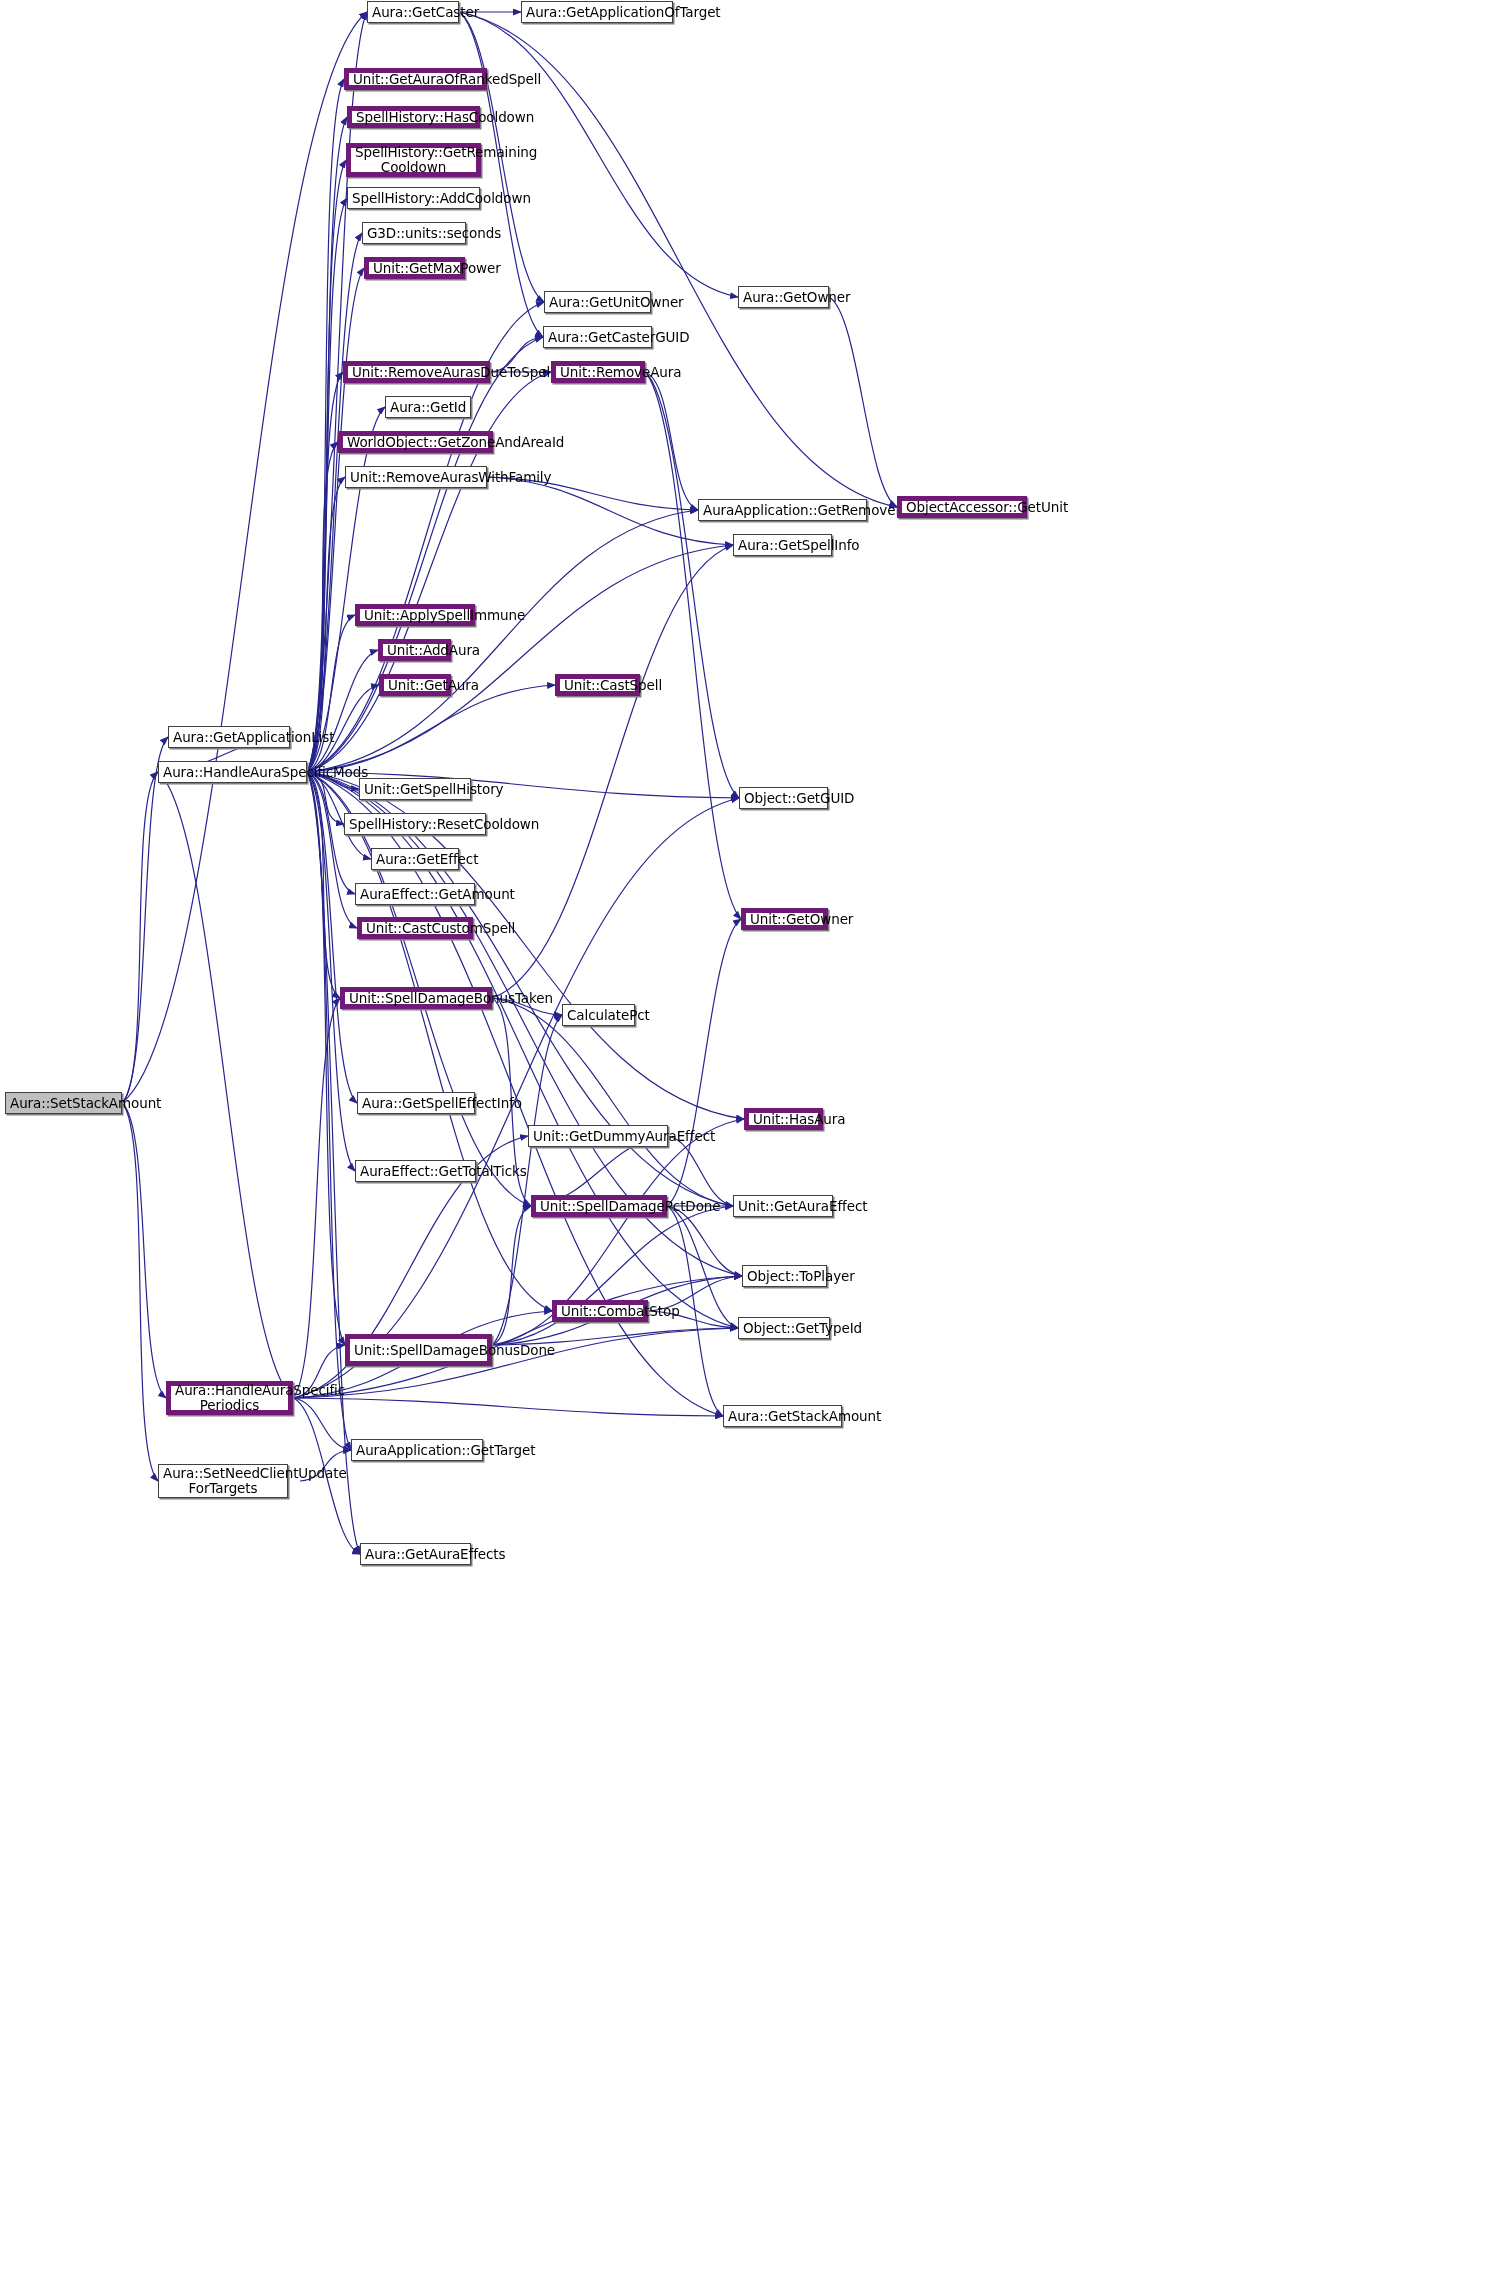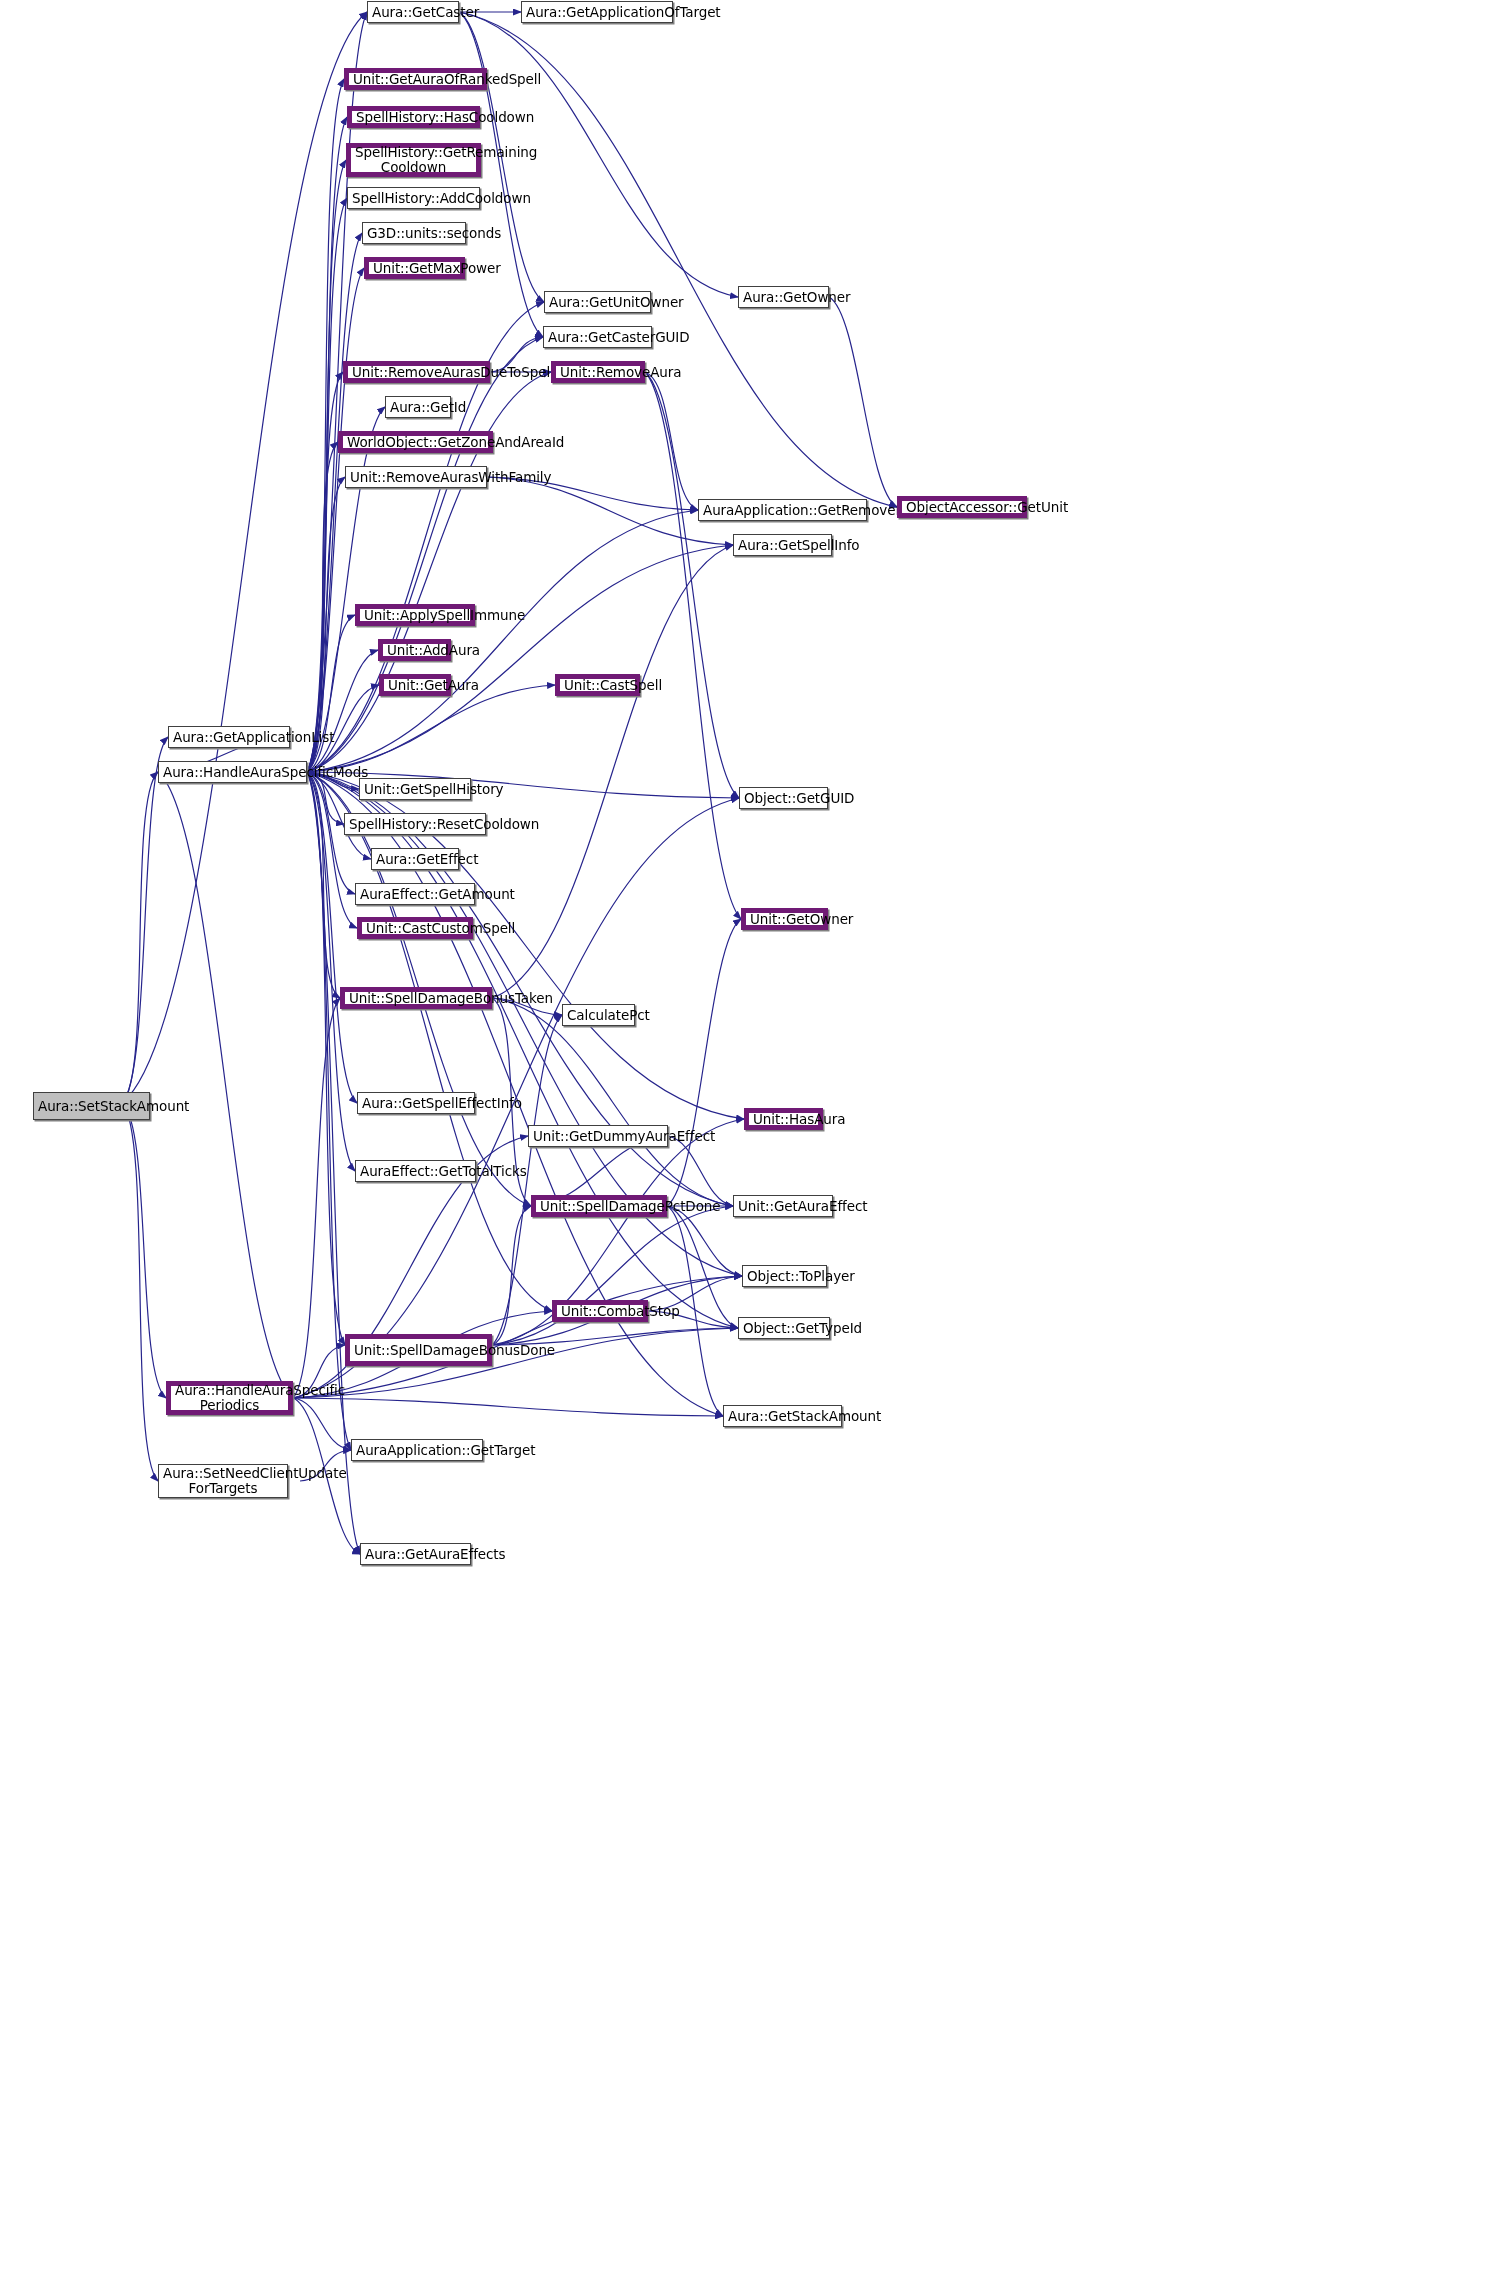--- a/index.html
+++ b/index.html
@@ -131,36 +131,36 @@
         <path d="M293,1398 C323.15,1410.48 329.85,1541.52 360,1554" marker-end="url(#arrow)"></path>
         <path d="M293,1398 C398.75,1377.04 422.25,1156.96 528,1136" marker-end="url(#arrow)"></path>
         <path d="M293,1398 C409.55,1391.04 435.45,1317.96 552,1311" marker-end="url(#arrow)"></path>
         <path d="M293,1398 C495.05,1388.24 539.95,1285.76 742,1276" marker-end="url(#arrow)"></path>
         <path d="M293,1398 C493.25,1392.4 537.75,1333.6 738,1328" marker-end="url(#arrow)"></path>
         <path d="M293,1398 C493.70000000000005,1350 538.3,846 739,798" marker-end="url(#arrow)"></path>
         <path d="M300,1481 C330,1478.52 321,1452.48 351,1450" marker-end="url(#arrow)"></path>
       </g>
   </svg>
   <div id="node-layer">
-      <div class="node current" style="left: 5px; top: 1092px; width: 117px; height: 28px; margin-left: 28px;"><span>Aura::SetStackAmount</span></div>
+      <div class="node current" style="left: 5px; top: 1092px; width: 117px; height: 22px;"><span>Aura::SetStackAmount</span></div>
       <div class="node" style="left: 367px; top: 1px; width: 92px; height: 22px;"><span>Aura::GetCaster</span></div>
       <div class="node" style="left: 521px; top: 1px; width: 152px; height: 22px;"><span>Aura::GetApplicationOfTarget</span></div>
       <div class="node red" style="left: 344px; top: 68px; width: 143px; height: 22px;"><span>Unit::GetAuraOfRankedSpell</span></div>
       <div class="node red" style="left: 347px; top: 106px; width: 133px; height: 22px;"><span>SpellHistory::HasCooldown</span></div>
       <div class="node red" style="left: 346px; top: 143px; width: 135px; height: 34px;"><span>SpellHistory::GetRemaining
 Cooldown</span></div>
       <div class="node" style="left: 347px; top: 187px; width: 133px; height: 22px;"><span>SpellHistory::AddCooldown</span></div>
       <div class="node" style="left: 362px; top: 222px; width: 104px; height: 22px;"><span>G3D::units::seconds</span></div>
       <div class="node red" style="left: 364px; top: 257px; width: 101px; height: 22px;"><span>Unit::GetMaxPower</span></div>
       <div class="node" style="left: 544px; top: 291px; width: 107px; height: 22px;"><span>Aura::GetUnitOwner</span></div>
       <div class="node" style="left: 738px; top: 286px; width: 91px; height: 22px;"><span>Aura::GetOwner</span></div>
       <div class="node" style="left: 543px; top: 326px; width: 109px; height: 22px;"><span>Aura::GetCasterGUID</span></div>
       <div class="node red" style="left: 343px; top: 361px; width: 147px; height: 22px;"><span>Unit::RemoveAurasDueToSpell</span></div>
       <div class="node red" style="left: 551px; top: 361px; width: 94px; height: 22px;"><span>Unit::RemoveAura</span></div>
-      <div class="node" style="left: 385px; top: 396px; width: 66px; height: 22px; text-align: center;"><span>Aura::GetId</span></div>
+      <div class="node" style="left: 385px; top: 396px; width: 86px; height: 22px; text-align: center;"><span>Aura::GetId</span></div>
       <div class="node red" style="left: 338px; top: 431px; width: 155px; height: 22px;"><span>WorldObject::GetZoneAndAreaId</span></div>
       <div class="node" style="left: 345px; top: 466px; width: 142px; height: 22px;"><span>Unit::RemoveAurasWithFamily</span></div>
       <div class="node" style="left: 698px; top: 499px; width: 169px; height: 22px;"><span>AuraApplication::GetRemoveMode</span></div>
       <div class="node red" style="left: 897px; top: 496px; width: 130px; height: 22px;"><span>ObjectAccessor::GetUnit</span></div>
       <div class="node" style="left: 733px; top: 534px; width: 99px; height: 22px;"><span>Aura::GetSpellInfo</span></div>
       <div class="node red" style="left: 355px; top: 604px; width: 120px; height: 22px;"><span>Unit::ApplySpellImmune</span></div>
       <div class="node red" style="left: 378px; top: 639px; width: 73px; height: 22px;"><span>Unit::AddAura</span></div>
       <div class="node red" style="left: 379px; top: 674px; width: 72px; height: 22px;"><span>Unit::GetAura</span></div>
       <div class="node red" style="left: 555px; top: 674px; width: 85px; height: 22px;"><span>Unit::CastSpell</span></div>
       <div class="node" style="left: 168px; top: 726px; width: 122px; height: 22px;"><span>Aura::GetApplicationList</span></div>

